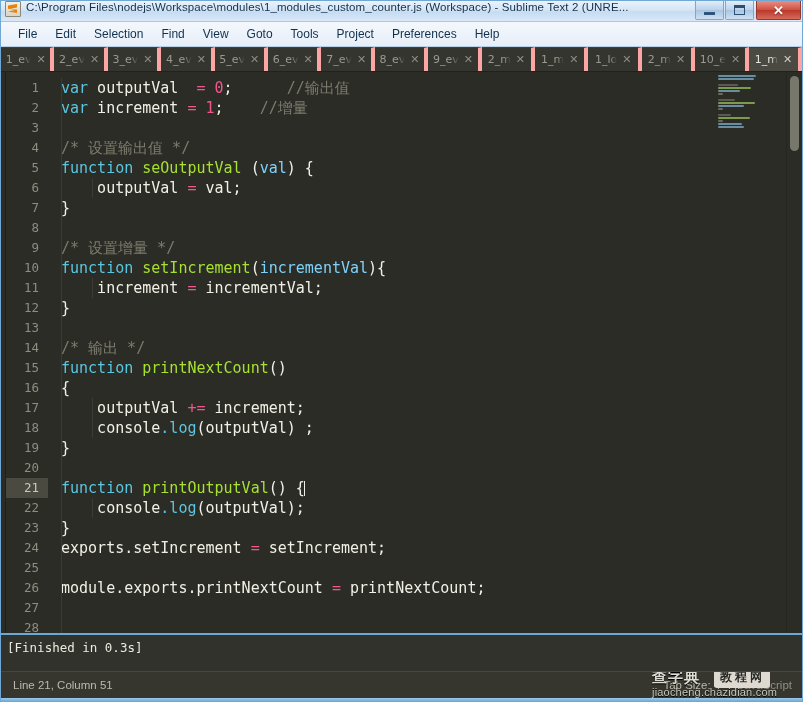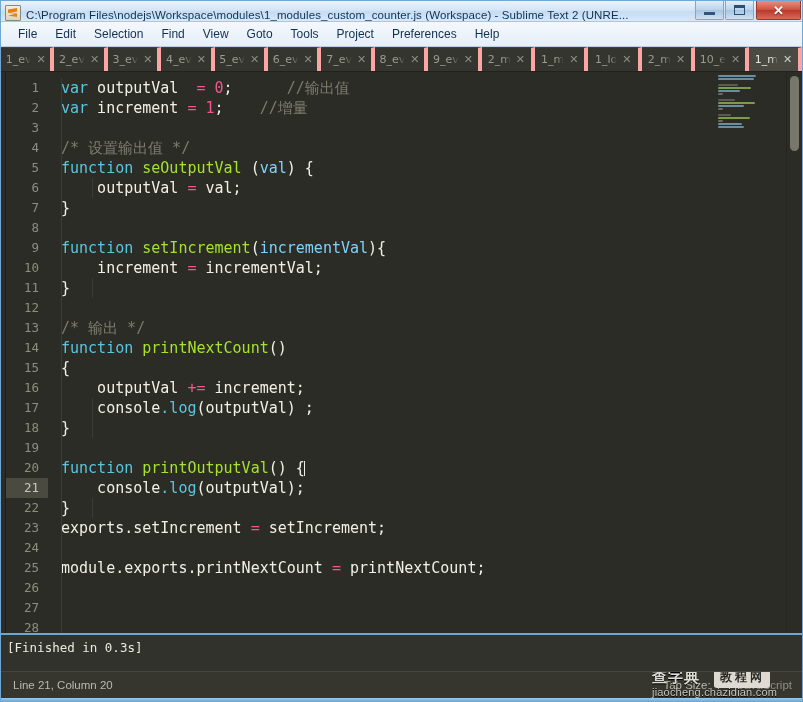--- a/index.html
+++ b/index.html
@@ -17,21 +17,21 @@
     background: linear-gradient(180deg, #dfe9f5 0%, #cfdff1 100%);
     border: 1px solid #6fa8d4;
     overflow: hidden;
   }
   
   .titlebar {
     position: relative;
     height: 21px;
     background: linear-gradient(180deg, #eaf2fb 0%, #d5e5f6 45%, #c6dcf2 55%, #d9e8f8 100%);
     border-bottom: 1px solid #a9c7e4;
-    display: flex; align-items: flex-end;
+    display: flex; align-items: flex-start;
     padding-left: 4px;
     box-sizing: border-box;
   }
   .app-icon {
     width: 14px; height: 14px;
     background: linear-gradient(180deg, #f2efe6 0%, #d9d4c4 100%);
     border: 1px solid #8d8778;
     border-radius: 1px;
     position: relative;
     flex: 0 0 auto;
@@ -468,20 +468,21 @@
       <div class="indent-guide" style="left:44px; top:326px; height:40px;"></div>
       <div class="indent-guide" style="left:44px; top:426px; height:20px;"></div>
     <div class="ln"><span class="kw">var</span><span class="punc"> outputVal  </span><span class="op">=</span><span class="punc"> </span><span class="num">0</span><span class="punc">;</span><span class="punc">      </span><span class="cmt">//输出值</span></div>
         <div class="ln"><span class="kw">var</span><span class="punc"> increment </span><span class="op">=</span><span class="punc"> </span><span class="num">1</span><span class="punc">;</span><span class="punc">    </span><span class="cmt">//增量</span></div>
         <div class="ln"></div>
         <div class="ln"><span class="cmt">/* 设置输出值 */</span></div>
         <div class="ln"><span class="kw">function</span><span class="punc"> </span><span class="fn">seOutputVal</span><span class="punc"> (</span><span class="param">val</span><span class="punc">) {</span></div>
         <div class="ln"><span class="punc">    outputVal </span><span class="op">=</span><span class="punc"> val;</span></div>
         <div class="ln"><span class="punc">}</span></div>
         <div class="ln"></div>
+        <div class="ln"><span class="cmt">/* 设置增量 */</span></div>
         <div class="ln"><span class="kw">function</span><span class="punc"> </span><span class="fn">setIncrement</span><span class="punc">(</span><span class="param">incrementVal</span><span class="punc">){</span></div>
         <div class="ln"><span class="punc">    increment </span><span class="op">=</span><span class="punc"> incrementVal;</span></div>
         <div class="ln"><span class="punc">}</span></div>
         <div class="ln"></div>
         <div class="ln"><span class="cmt">/* 输出 */</span></div>
         <div class="ln"><span class="kw">function</span><span class="punc"> </span><span class="fn">printNextCount</span><span class="punc">()</span></div>
         <div class="ln"><span class="punc">{</span></div>
         <div class="ln"><span class="punc">    outputVal </span><span class="op">+=</span><span class="punc"> increment;</span></div>
         <div class="ln"><span class="punc">    console</span><span class="prop">.log</span><span class="punc">(outputVal) ;</span></div>
         <div class="ln"><span class="punc">}</span></div>
@@ -519,21 +520,21 @@
     <div class="scrollbar">
       <div class="scroll-thumb"></div>
     </div>
   </div>
 
   <div class="console">
     <div class="console-line">[Finished in 0.3s]</div>
   </div>
 
   <div class="statusbar">
-    <div class="status-left">Line 21, Column 20</div>
+    <div class="status-left">Line 21, Column 51</div>
     <div class="status-right">
       <span>Tab Size: 4</span>
       <span class="status-syntax">JavaScript</span>
     </div>
     <div class="watermark">
       <span class="wm-cn">查字典</span>
       <span class="wm-box">教程网</span>
       <span class="wm-url">jiaocheng.chazidian.com</span>
     </div>
   </div>

